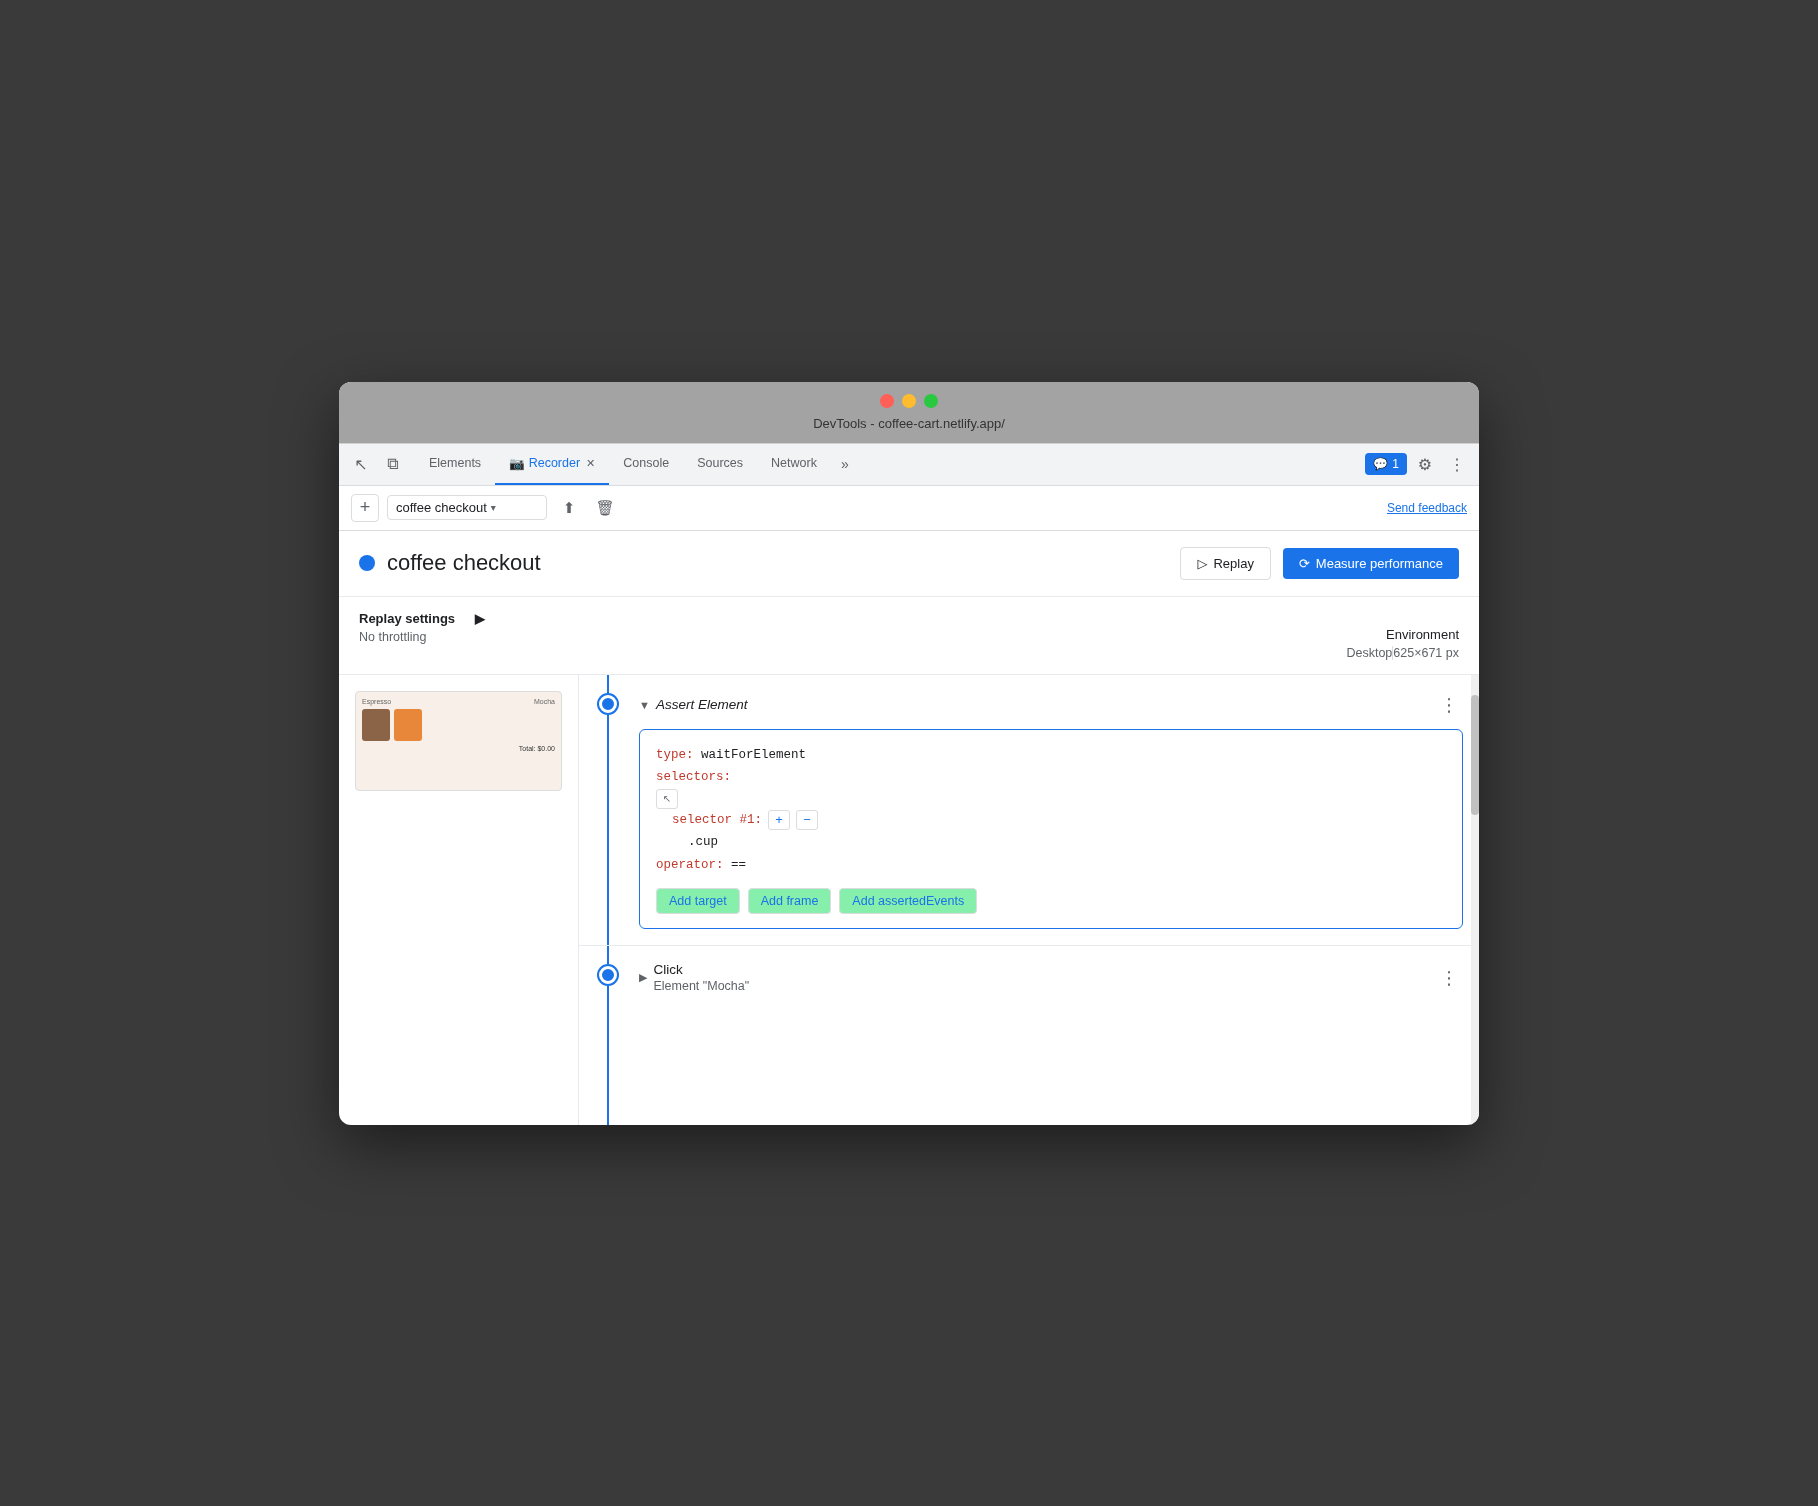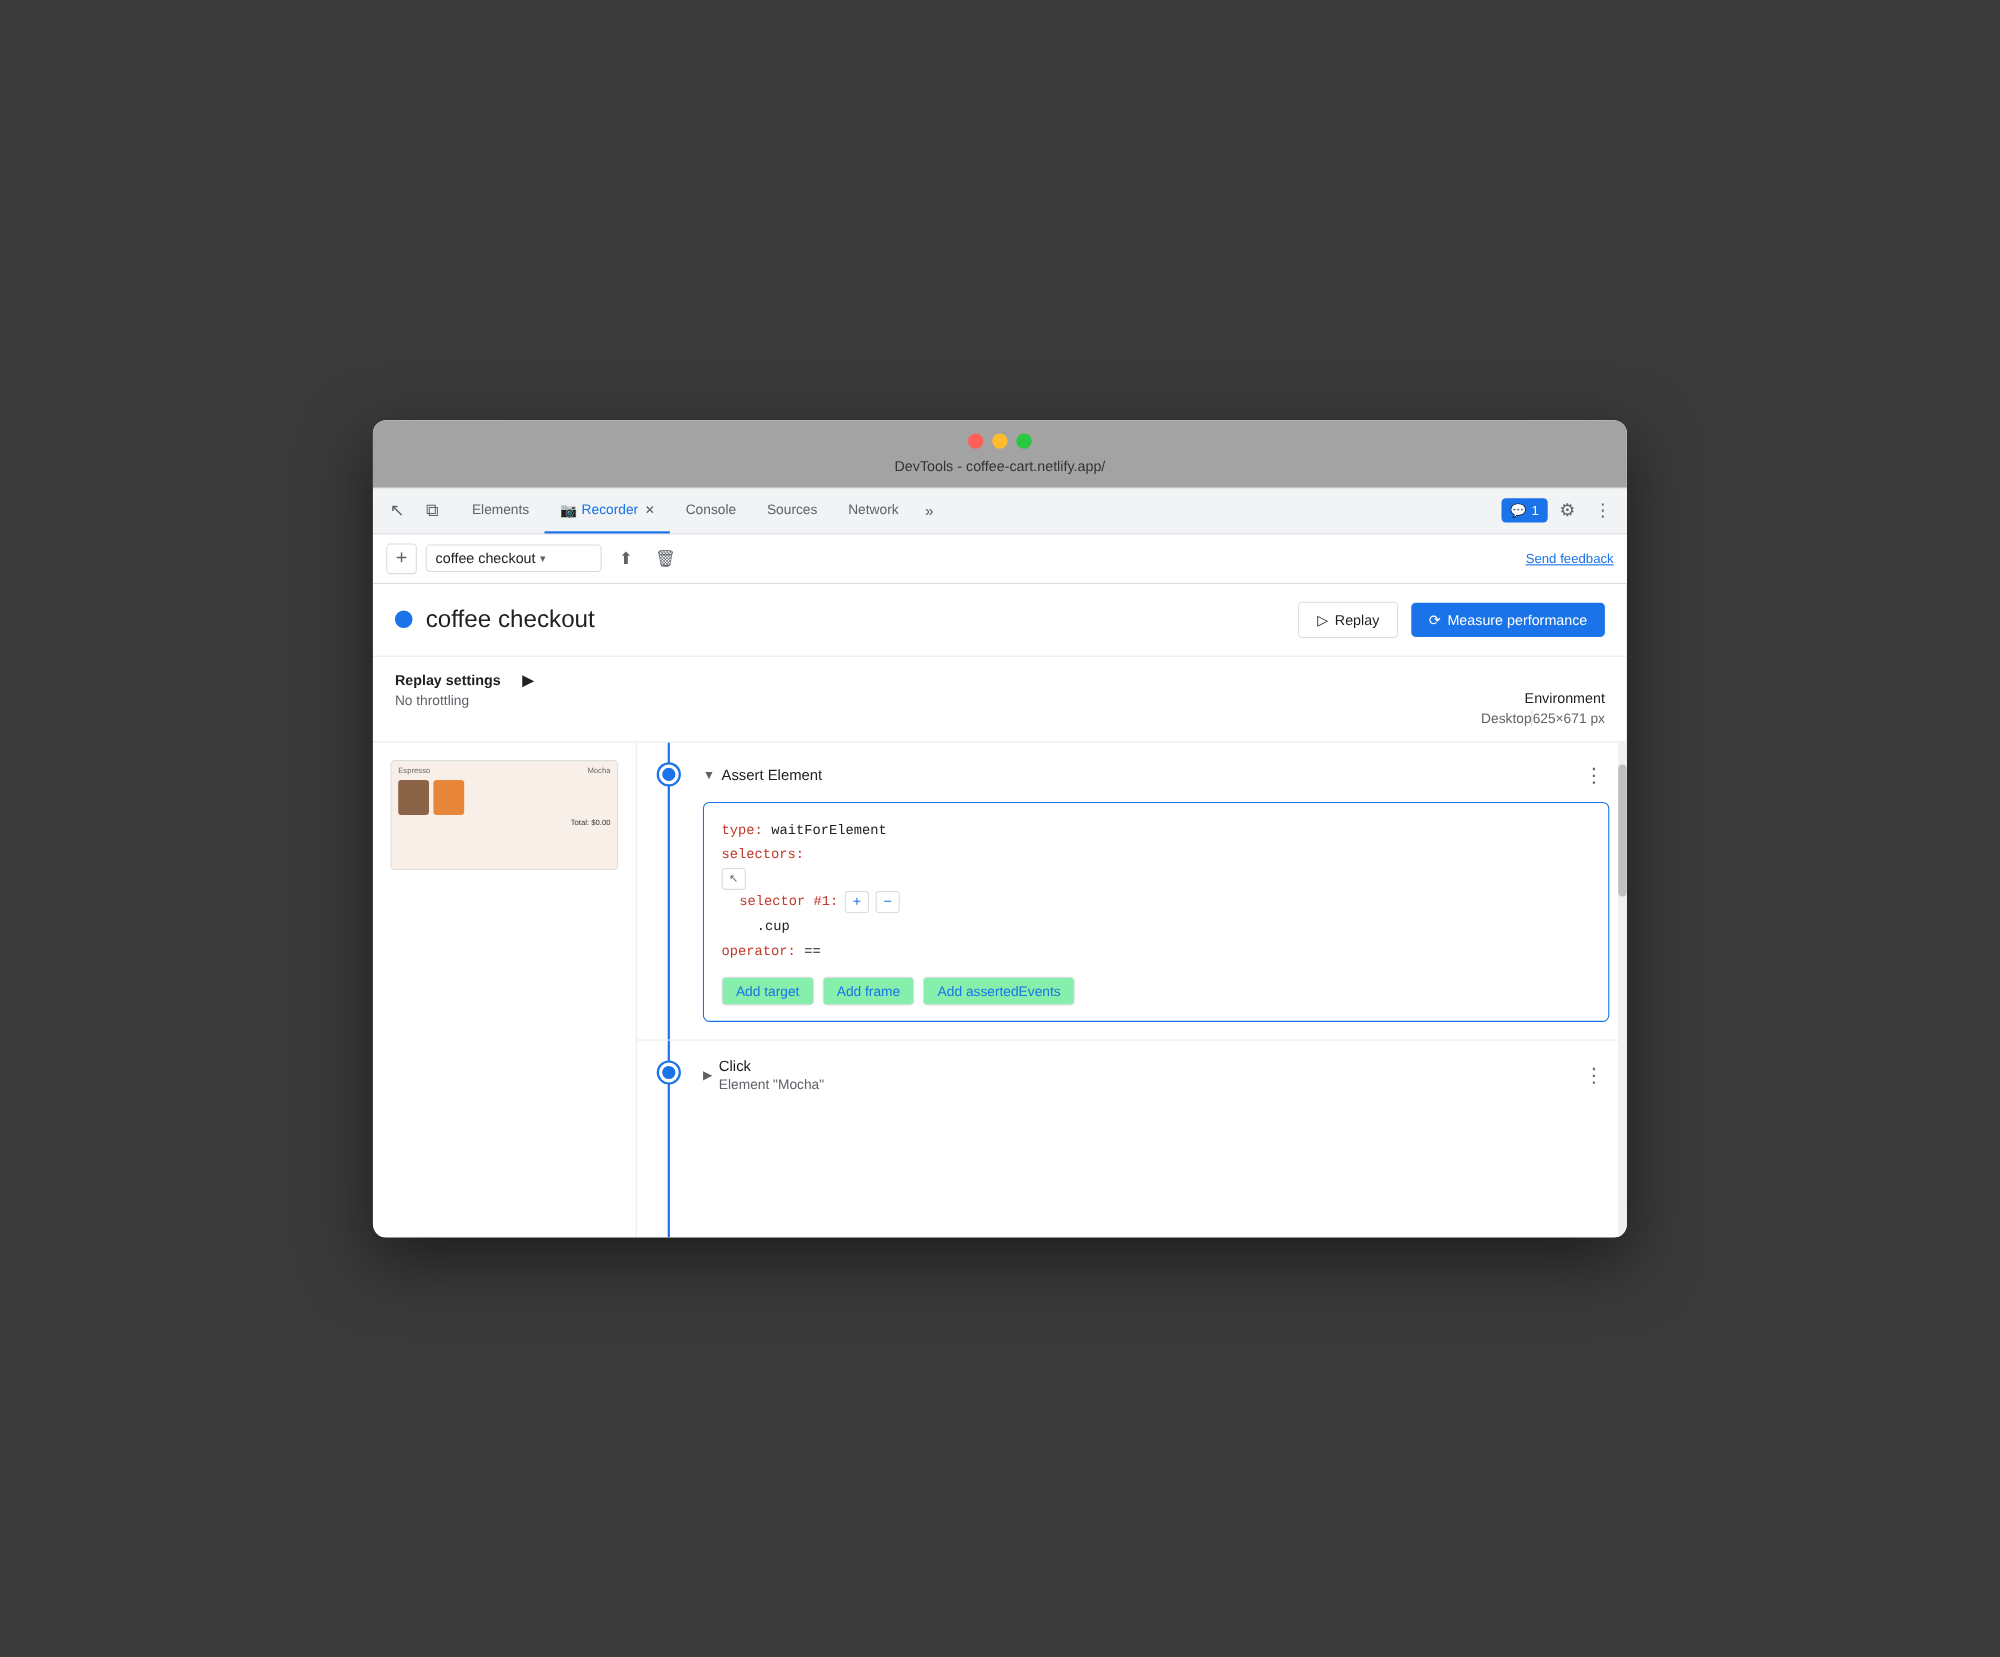--- a/index.html
+++ b/index.html
@@ -381,20 +381,21 @@
       cursor: pointer;
     }
     .step-arrow {
       font-size: 11px;
       color: #5f6368;
     }
     .step-name {
       font-size: 13.5px;
       font-weight: 500;
       color: #202124;
+      font-style: italic;
     }
     .step-more-btn {
       width: 28px;
       height: 28px;
       border: none;
       background: none;
       cursor: pointer;
       border-radius: 4px;
       color: #5f6368;
       font-size: 18px;

